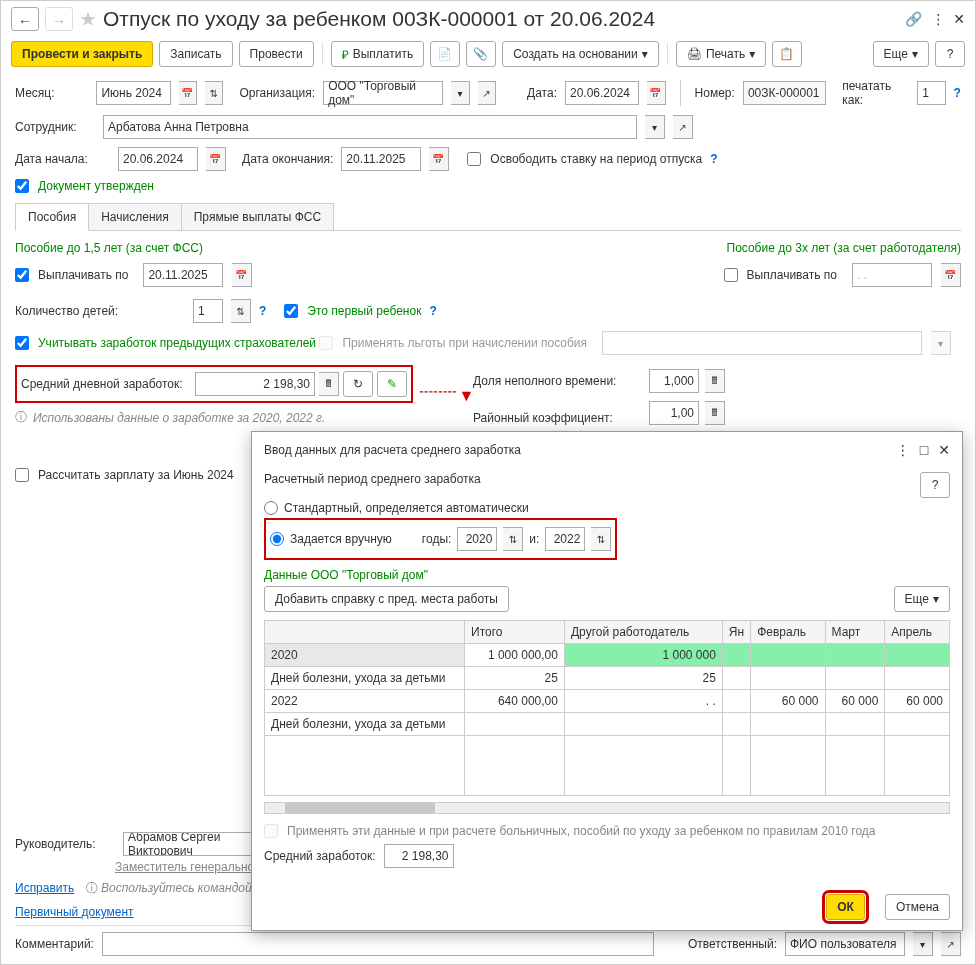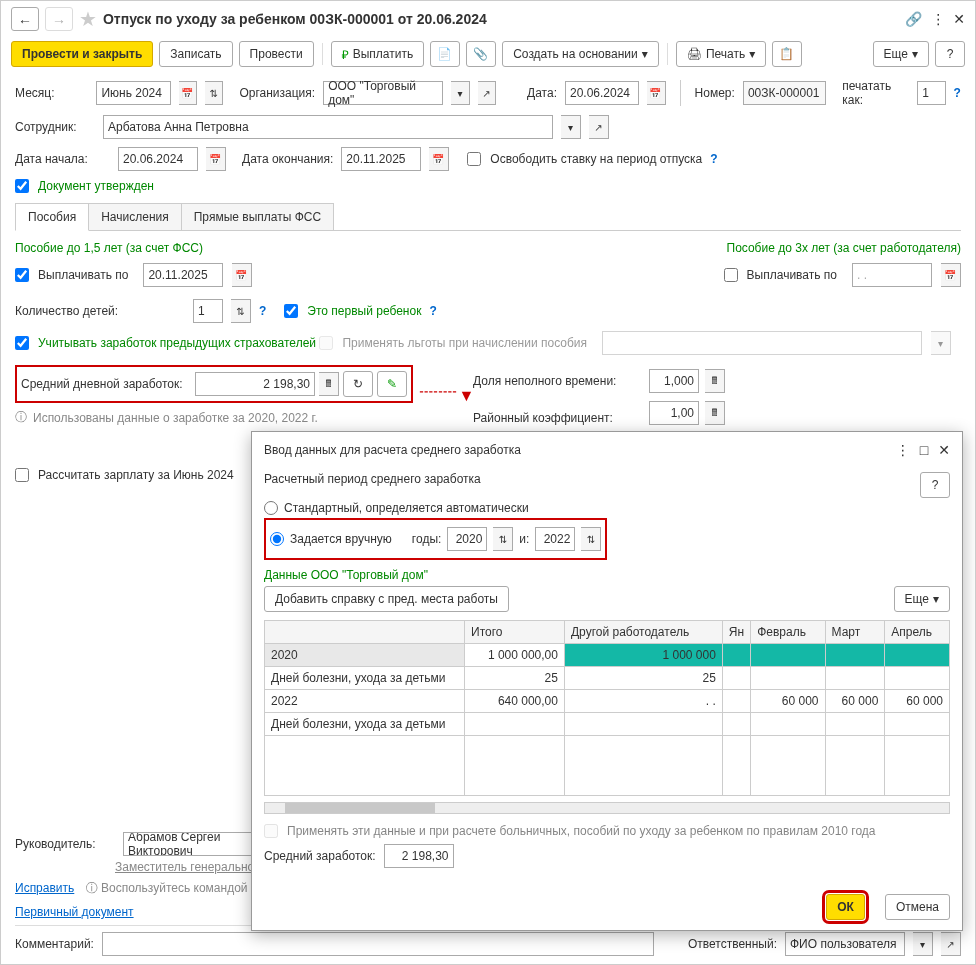--- a/index.html
+++ b/index.html
@@ -1,20 +1,20 @@
 <!DOCTYPE html>
 <html><head>
 <meta charset="utf-8">
 <style>
 *{box-sizing:border-box;margin:0;padding:0;font-family:Arial,sans-serif;font-size:12px;color:#333}
 body{background:#fff;width:976px;height:965px;position:relative;border:1px solid #ccc}
 .titlebar{display:flex;align-items:center;padding:6px 10px;gap:6px}
 .nav-btn{width:28px;height:24px;border:1px solid #aaa;background:#fff;border-radius:3px;display:flex;align-items:center;justify-content:center;font-size:14px;cursor:pointer}
 .star-icon{font-size:20px;color:#ccc}
-.title{font-size:14px;font-weight:bold}
+.title{font-size:21px;font-weight:normal}
 .title-actions{margin-left:auto;display:flex;gap:8px;color:#999}
 .title-actions span{cursor:pointer;font-size:14px}
 .toolbar{display:flex;align-items:center;padding:4px 10px 8px;gap:6px;flex-wrap:wrap}
 .btn{height:26px;padding:0 10px;border:1px solid #aaa;background:#fff;border-radius:3px;cursor:pointer;display:inline-flex;align-items:center;gap:4px}
 .btn-yellow{background:#ffdd00;border-color:#d4a800;font-weight:bold}
 .btn-icon{width:30px;padding:0;justify-content:center}
 .sep{width:1px;height:22px;background:#ddd;margin:0 2px}
 .form-row{display:flex;align-items:center;padding:4px 14px;gap:8px}
 .lbl{display:inline-block}
 .fld{height:24px;border:1px solid #aaa;padding:0 4px;background:#fff;display:inline-flex;align-items:center}
@@ -24,34 +24,34 @@
 .chk-green label{color:#008800}
 .help-icon{color:#0066cc;cursor:pointer;font-weight:bold}
 .tabs{display:flex;border-bottom:1px solid #ccc;margin:6px 14px 0;justify-content:space-between}
 .tabs-left{display:flex}
 .tab{padding:6px 12px;border:1px solid #ccc;border-bottom:none;background:#f5f5f5;cursor:pointer;margin-right:-1px}
 .tab.active{background:#fff;border-bottom:1px solid #fff;margin-bottom:-1px}
 .tab-body{padding:10px 14px}
 .green-link{color:#008800}
 .section-row{display:flex;justify-content:space-between;margin-bottom:8px}
 .red-box{border:2px solid #cc0000;padding:4px;display:inline-flex;align-items:center;gap:4px}
-.info-text{color:#888;}
+.info-text{color:#888;font-style:italic}
 .dialog{position:absolute;left:250px;top:430px;width:712px;height:500px;background:#fff;border:1px solid #999;box-shadow:0 4px 16px rgba(0,0,0,0.3);z-index:10}
 .dlg-title{display:flex;align-items:center;padding:10px 12px;font-size:16px}
 .dlg-title-actions{margin-left:auto;display:flex;gap:10px;color:#666}
 .dlg-title-actions span{cursor:pointer;font-size:14px}
 .dlg-body{padding:4px 12px}
 .radio-row{display:flex;align-items:center;gap:6px;padding:3px 0}
 .radio-row input{width:14px;height:14px}
 .tbl{width:100%;border-collapse:collapse;margin-top:4px}
 .tbl th,.tbl td{border:1px solid #ccc;padding:4px 6px;text-align:left;height:22px}
 .tbl th{background:#f5f5f5;font-weight:normal}
 .tbl .num{text-align:right}
 .tbl .sel{background:#e8e8e8}
-.tbl .hl{background:#14b8a6}
+.tbl .hl{background:#86efac}
 .dlg-footer{position:absolute;bottom:10px;right:12px;display:flex;gap:20px}
 .btn-ok{background:#ffdd00;border-color:#d4a800;font-weight:bold}
 .red-outline{outline:3px solid #cc0000;outline-offset:1px}
 .arrow-down{position:absolute;left:418px;top:386px;color:#cc0000;font-size:16px;writing-mode:vertical-lr}
 .bottom-area{position:absolute;bottom:0;left:0;right:0;padding:0 14px 8px}
 .link-blue{color:#0066cc;text-decoration:underline;cursor:pointer}
 .scroll-track{height:12px;background:#eee;border:1px solid #ccc;position:relative;margin-top:6px}
 .scroll-thumb{position:absolute;height:100%;background:#c8c8c8;left:20px;width:150px}
 </style>
 </head>
@@ -105,21 +105,21 @@
   <span style="border-left:1px solid #ccc;height:26px;margin:0 6px"></span>
   <span class="lbl">Номер:</span>
   <span class="fld" style="width:90px;background:#f8f8f8">00ЗК-000001</span>
   <span class="lbl" style="margin-left:8px">печатать как:</span>
   <span class="fld" style="width:30px">1</span>
   <span class="help-icon">?</span>
 </div>
 
 <div class="form-row">
   <span class="lbl" style="width:80px">Сотрудник:</span>
-  <span class="fld" style="width:450px">Арбатова Анна Петровна</span>
+  <span class="fld" style="width:534px">Арбатова Анна Петровна</span>
   <span class="fld-btn">▾</span>
   <span class="fld-btn">↗</span>
 </div>
 
 <div class="form-row">
   <span class="lbl" style="width:95px">Дата начала:</span>
   <span class="fld" style="width:80px">20.06.2024</span>
   <span class="fld-btn">📅</span>
   <span class="lbl" style="margin-left:8px">Дата окончания:</span>
   <span class="fld" style="width:80px">20.11.2025</span>
@@ -242,21 +242,21 @@
       <button class="btn btn-icon">?</button>
     </div>
     <div class="radio-row">
       <input type="radio" name="period" style="">
       <label>Стандартный, определяется автоматически</label>
     </div>
     <div class="red-box" style="border-width:2px">
       <div class="radio-row">
         <input type="radio" name="period" checked="" style="">
         <label>Задается вручную</label>
-        <span style="margin-left:14px">годы:</span>
+        <span style="margin-left:24px">годы:</span>
         <span class="fld" style="width:40px;justify-content:flex-end">2020</span>
         <span class="fld-btn">⇅</span>
         <span>и:</span>
         <span class="fld" style="width:40px;justify-content:flex-end">2022</span>
         <span class="fld-btn">⇅</span>
       </div>
     </div>
     <div style="padding:8px 0 4px">
       <span class="green-link">Данные ООО "Торговый дом"</span>
     </div>

